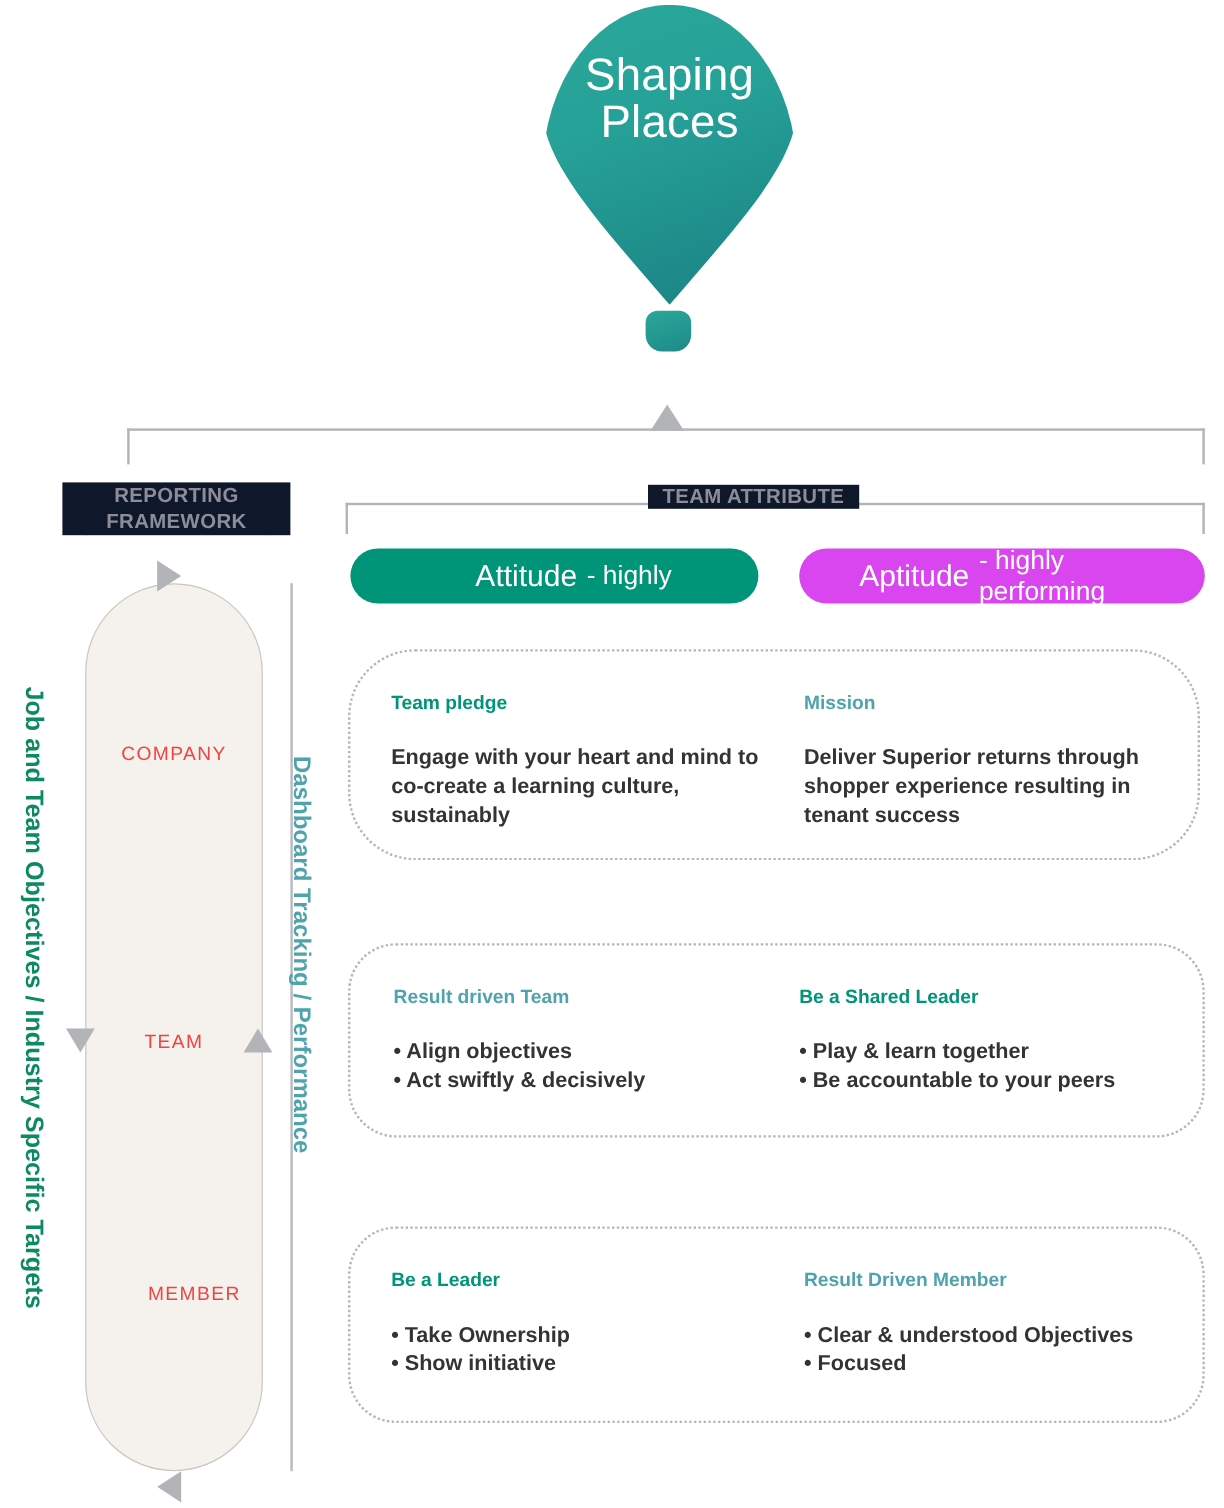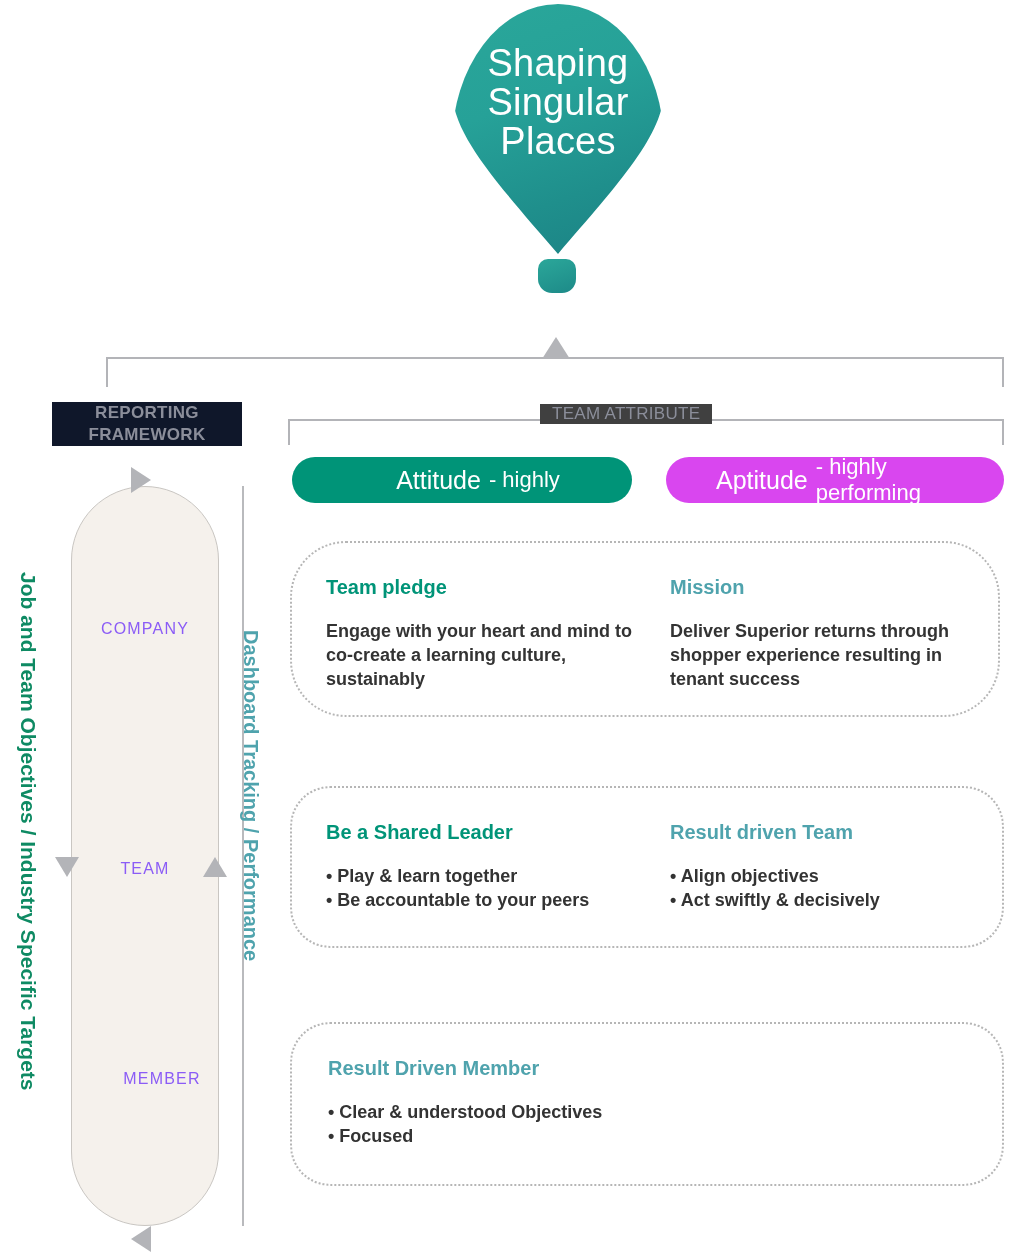--- a/index.html
+++ b/index.html
@@ -120,44 +120,44 @@
     border-left: 2px solid #b3b4b8;
     border-right: 2px solid #b3b4b8;
     box-sizing: border-box;
   }
   .ta-label {
     position: absolute;
     left: 540px;
     top: 404px;
     color: #8b8e9a;
     font-size: 17px;
-    font-weight: 400;
+    font-weight: 700;
     letter-spacing: .3px;
-    background: #404040;
+    background: #0f172a;
     padding: 0 12px;
     text-align: center;
   }
 
   
   .stadium {
     position: absolute;
     left: 71px;
     top: 486px;
     width: 148px;
     height: 740px;
     background: #f5f1ec;
     border: 1.5px solid #c9c6c2;
     border-radius: 74px;
     box-sizing: border-box;
   }
   .stage-label {
     position: absolute;
     width: 148px;
     text-align: center;
-    color: #8b5cf6;
+    color: #ef4444;
     font-size: 16px;
     letter-spacing: 1.2px;
   }
   #stage-company { left: 71px; top: 620px; }
   #stage-team    { left: 71px; top: 860px; }
   #stage-member  { left: 88px; top: 1070px; text-align: center; }
 
   .tri { position: absolute; width: 0; height: 0; }
   .tri-right {
     border-top: 13px solid transparent;
@@ -248,21 +248,21 @@
 
   .card-col {
     position: relative;
     box-sizing: border-box;
     padding-top: 32px;
   }
   .col-left  { width: 342px; padding-left: 34px; }
   .col-right { width: 340px; padding-left: 36px; }
 
   .card-title {
-    font-size: 20px;
+    font-size: 16px;
     font-weight: 700;
     margin-bottom: 20px;
     line-height: 24px;
   }
   .title-green { color: #009478; }
   .title-teal  { color: #4fa3ad; }
   .card-body {
     font-size: 18px;
     line-height: 24px;
     color: #333333;
@@ -272,21 +272,20 @@
 </style>
 </head>
 <body>
 
 <div id="canvas">
 
   <div class="balloon-wrap">
     <div class="balloon-body"></div>
     <div class="balloon-text">
       <div>Shaping</div>
-      <div>Singular</div>
       <div>Places</div>
     </div>
     <div class="balloon-basket"></div>
   </div>
 
   <div class="top-bracket"></div>
   <div class="up-arrow-top tri"></div>
 
   <div class="rf-bracket"></div>
   <div class="rf-label">
@@ -326,37 +325,44 @@
       <div class="card-title title-green">Team pledge</div>
       <div class="card-body">Engage with your heart and mind to co-create  a learning culture, sustainably</div>
     </div>
     <div class="card-col col-right">
       <div class="card-title title-teal">Mission</div>
       <div class="card-body">Deliver Superior returns through shopper experience  resulting in tenant success</div>
     </div>
   </div>
 
   <div class="card" id="card-row-2">
+    <div class="card-col col-right">
+      <div class="card-title title-teal">Result driven Team</div>
+      <div class="card-body">
+        <div class="bullet-line">• Align objectives</div>
+        <div class="bullet-line">• Act swiftly &amp; decisively</div>
+      </div>
+    </div>
     <div class="card-col col-left">
       <div class="card-title title-green">Be a Shared Leader</div>
       <div class="card-body">
         <div class="bullet-line">• Play &amp; learn together</div>
         <div class="bullet-line">• Be accountable to your peers</div>
       </div>
     </div>
-    <div class="card-col col-right">
-      <div class="card-title title-teal">Result driven Team</div>
+  </div>
+
+  <div class="card" id="card-row-3">
+    <div class="card-col col-left">
+      <div class="card-title title-green">Be a Leader</div>
       <div class="card-body">
-        <div class="bullet-line">• Align objectives</div>
-        <div class="bullet-line">• Act swiftly &amp; decisively</div>
+        <div class="bullet-line">• Take Ownership</div>
+        <div class="bullet-line">• Show initiative</div>
       </div>
     </div>
-  </div>
-
-  <div class="card" id="card-row-3">
     <div class="card-col col-right">
       <div class="card-title title-teal">Result Driven Member</div>
       <div class="card-body">
         <div class="bullet-line">• Clear &amp; understood Objectives</div>
         <div class="bullet-line">• Focused</div>
       </div>
     </div>
   </div>
 
 </div>

